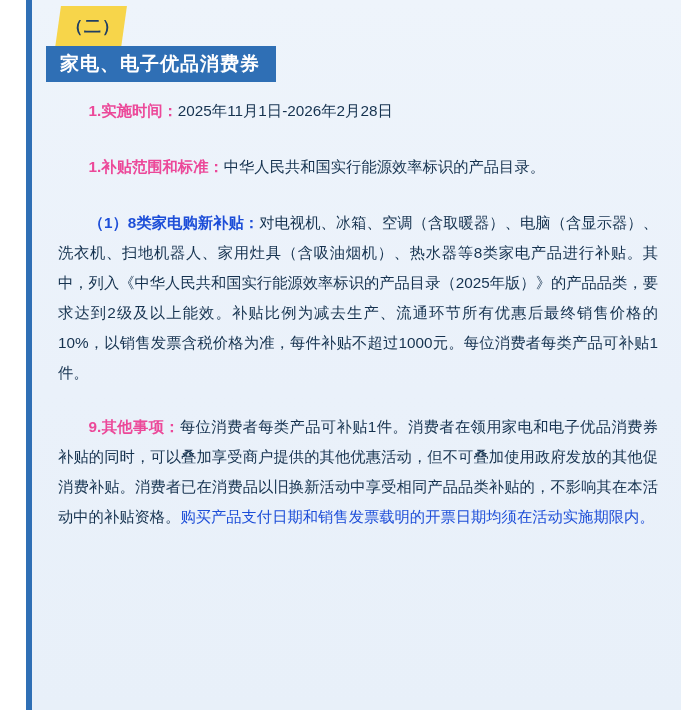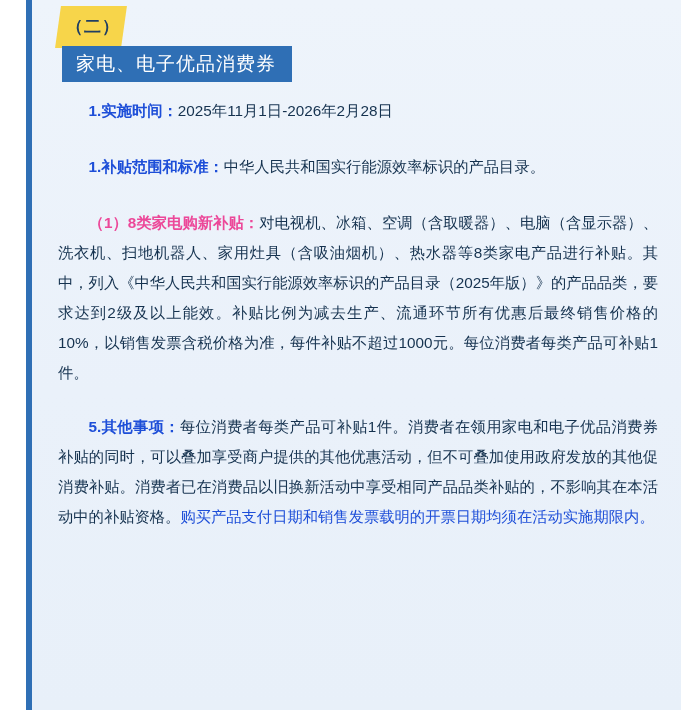--- a/index.html
+++ b/index.html
@@ -63,25 +63,24 @@
   
   .title-ribbon {
     position: absolute;
     left: 46px;
     top: 46px;
     height: 36px;
     padding: 0 16px 0 14px;
     background: #2f6fb5;
     color: #ffffff;
     font-size: 19px;
-    font-weight: normal;
+    font-weight: bold;
     line-height: 36px;
     letter-spacing: 1px;
     white-space: nowrap;
-    margin-left: 16px;
   }
   
   .content {
     position: absolute;
     left: 58px;
     top: 96px;
     width: 600px;
     color: #15324f;
     font-size: 15.3px;
     line-height: 30px;
@@ -94,25 +93,25 @@
   .para.indent {
     text-indent: 2em;
   }
   .spacer-lg {
     margin-bottom: 26px;
   }
   .spacer-md {
     margin-bottom: 24px;
   }
   .hd {
-    color: #1d4ed8;
+    color: #ec4899;
     font-weight: bold;
   }
   .hd-sub {
-    color: #ec4899;
+    color: #1d4ed8;
     font-weight: bold;
     margin-top: 23px;
   }
   .link {
     color: #1d4ed8;
   }
 </style>
 </head>
 <body>
 
@@ -135,17 +134,17 @@
     <p class="para indent spacer-lg">
       <span class="hd">1.补贴范围和标准：</span><span>中华人民共和国实行能源效率标识的产品目录。</span>
     </p>
 
     <p class="para indent spacer-md">
       <span class="hd-sub">（1）8类家电购新补贴：</span><span>对电视机、冰箱、空调（含取暖器）、电脑（含显示器）、洗衣机、扫地机器人、家用灶具（含吸油烟机）、热水器等8类家电产品进行补贴。其中，列入《中华人民共和国实行能源效率标识的产品目录（2025年版）》的产品品类，要求达到2级及以上能效。补贴比例为减去生产、流通环节所有优惠后最终销售价格的10%，以销售发票含税价格为准，每件补贴不超过1000元。每位消费者每类产品可补贴1件。</span>
     </p>
 
 
     <p class="para indent">
-      <span class="hd">5.其他事项：</span><span>每位消费者每类产品可补贴1件。消费者在领用家电和电子优品消费券补贴的同时，可以叠加享受商户提供的其他优惠活动，但不可叠加使用政府发放的其他促消费补贴。消费者已在消费品以旧换新活动中享受相同产品品类补贴的，不影响其在本活动中的补贴资格。</span><span class="link">购买产品支付日期和销售发票载明的开票日期均须在活动实施期限内。</span>
+      <span class="hd">9.其他事项：</span><span>每位消费者每类产品可补贴1件。消费者在领用家电和电子优品消费券补贴的同时，可以叠加享受商户提供的其他优惠活动，但不可叠加使用政府发放的其他促消费补贴。消费者已在消费品以旧换新活动中享受相同产品品类补贴的，不影响其在本活动中的补贴资格。</span><span class="link">购买产品支付日期和销售发票载明的开票日期均须在活动实施期限内。</span>
     </p>
 
   </div>
 </div>
 
 </body></html>

